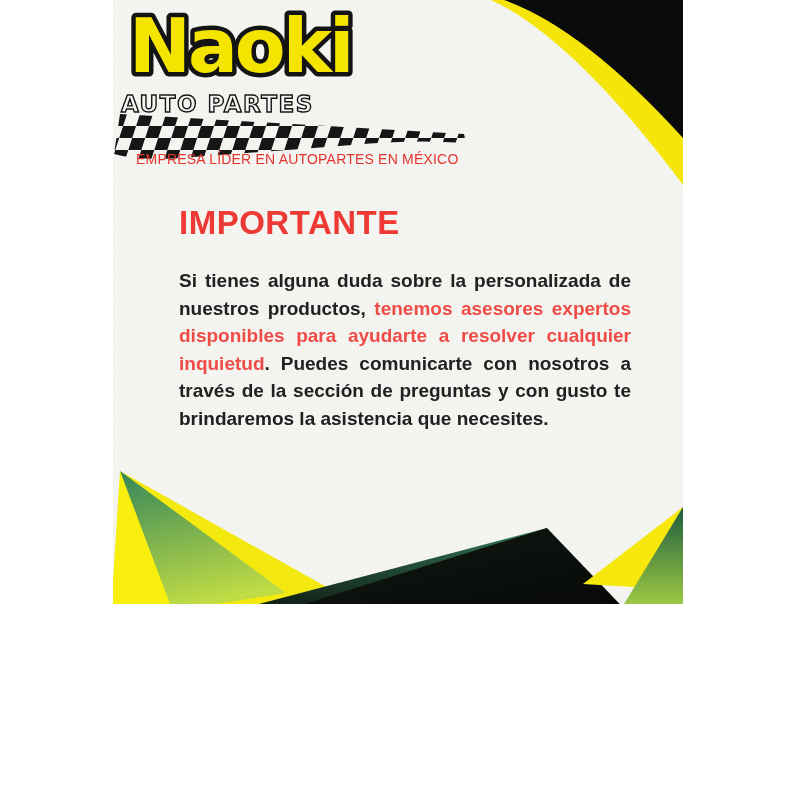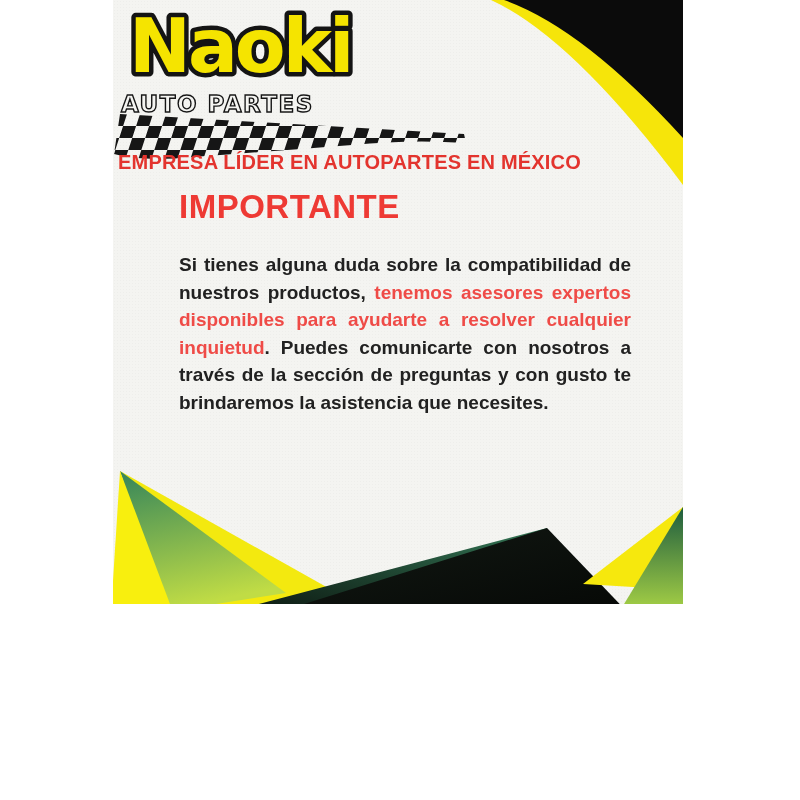--- a/index.html
+++ b/index.html
@@ -12,25 +12,25 @@
     background-color:#f4f4f1;
     background-image:radial-gradient(rgba(0,0,0,0.025) 1px, transparent 1px);
     background-size:3px 3px;
     overflow:hidden;
   }
   .corner-svg{position:absolute;top:0;right:0;width:200px;height:195px;display:block;}
   .logo-svg{position:absolute;left:12px;top:-8px;width:300px;height:104px;display:block;}
   .subtext-svg{position:absolute;left:6px;top:88px;width:220px;height:32px;display:block;}
   .flag-svg{position:absolute;left:1px;top:114px;width:356px;height:48px;display:block;}
   .tagline{
-    position:absolute;left:5px;top:151px;width:480px;
-    font-size:20px;font-weight:bold;color:#e3342e;letter-spacing:0.2px;
+    position:absolute;left:23px;top:151px;width:480px;
+    font-size:14px;font-weight:normal;color:#e3342e;letter-spacing:0.2px;
     white-space:nowrap;
   }
-  .content{position:absolute;left:66px;top:188px;width:452px;}
+  .content{position:absolute;left:66px;top:204px;width:452px;}
   .content h1{
     margin:0 0 25px 0;font-size:33px;font-weight:bold;color:#ee3a34;letter-spacing:0.5px;
   }
   .content p{
     margin:0 0 21px 0;font-size:19px;line-height:27.5px;font-weight:bold;color:#212121;
     text-align:justify;text-justify:inter-word;
   }
   .content p .hl{color:#ef4b47;}
   .bottom-svg{position:absolute;left:0;bottom:0;width:570px;height:142px;display:block;}
 </style>
@@ -59,21 +59,21 @@
         <rect x="13" y="12" width="13" height="12" fill="#161616"></rect>
       </pattern>
     </defs>
     <path d="M6,0 L350,20 L352,29 Q298,25 238,31 Q148,38 80,43 Q28,48 0,40 Z" fill="url(#chk)"></path>
   </svg>
 
   <div class="tagline">EMPRESA LÍDER  EN AUTOPARTES EN MÉXICO</div>
 
   <div class="content">
     <h1>IMPORTANTE</h1>
-    <p><span>Si tienes alguna duda sobre la compatibilidad de nuestros productos, </span><span class="hl">tenemos asesores expertos disponibles para ayudarte a resolver cualquier inquietud</span><span>. Puedes comunicarte con nosotros a través de la sección de preguntas y con gusto te brindaremos la asistencia que necesites.</span></p>
+    <p><span>Si tienes alguna duda sobre la personalizada de nuestros productos, </span><span class="hl">tenemos asesores expertos disponibles para ayudarte a resolver cualquier inquietud</span><span>. Puedes comunicarte con nosotros a través de la sección de preguntas y con gusto te brindaremos la asistencia que necesites.</span></p>
   </div>
 
   <svg class="bottom-svg" viewBox="0 0 570 142" aria-hidden="true">
     <defs>
       <linearGradient id="gradGreenL" x1="0" y1="0" x2="0.25" y2="1">
         <stop offset="0" stop-color="#35855a"></stop>
         <stop offset="1" stop-color="#c0dc45"></stop>
       </linearGradient>
       <linearGradient id="gradFlank" x1="1" y1="0" x2="0" y2="1">
         <stop offset="0" stop-color="#357a58"></stop>

